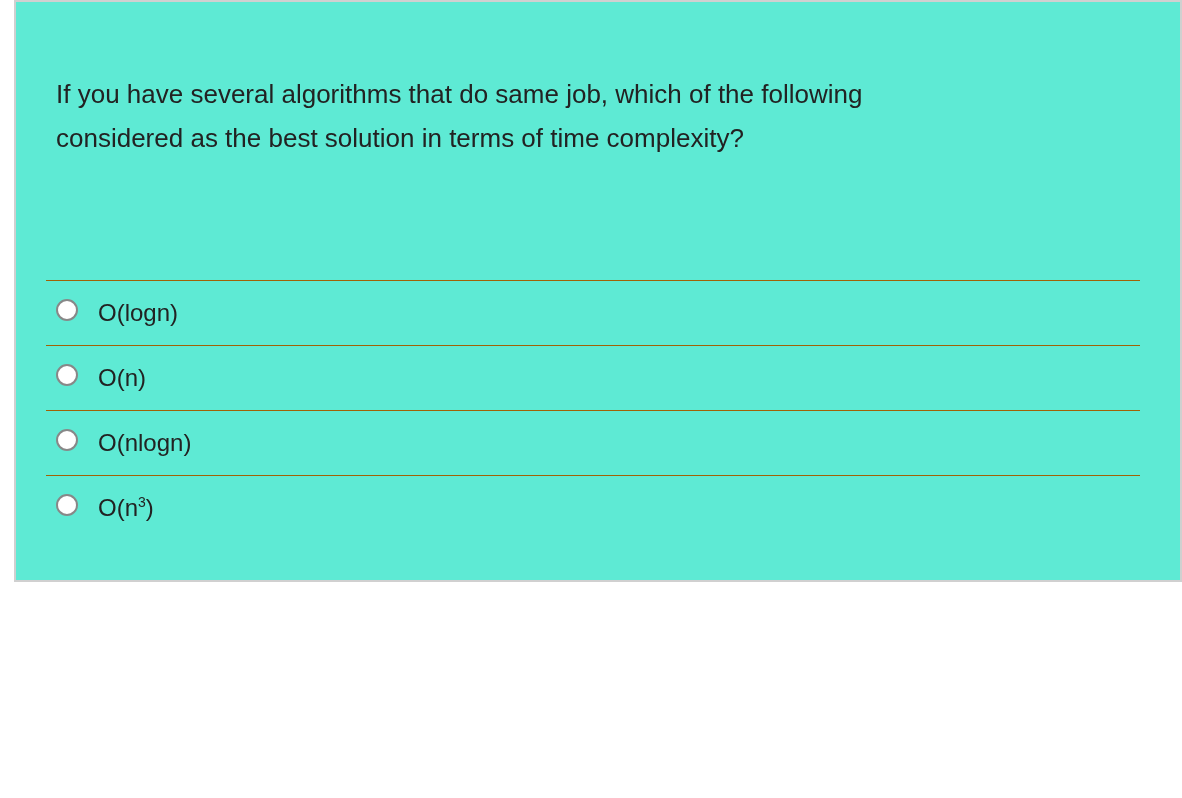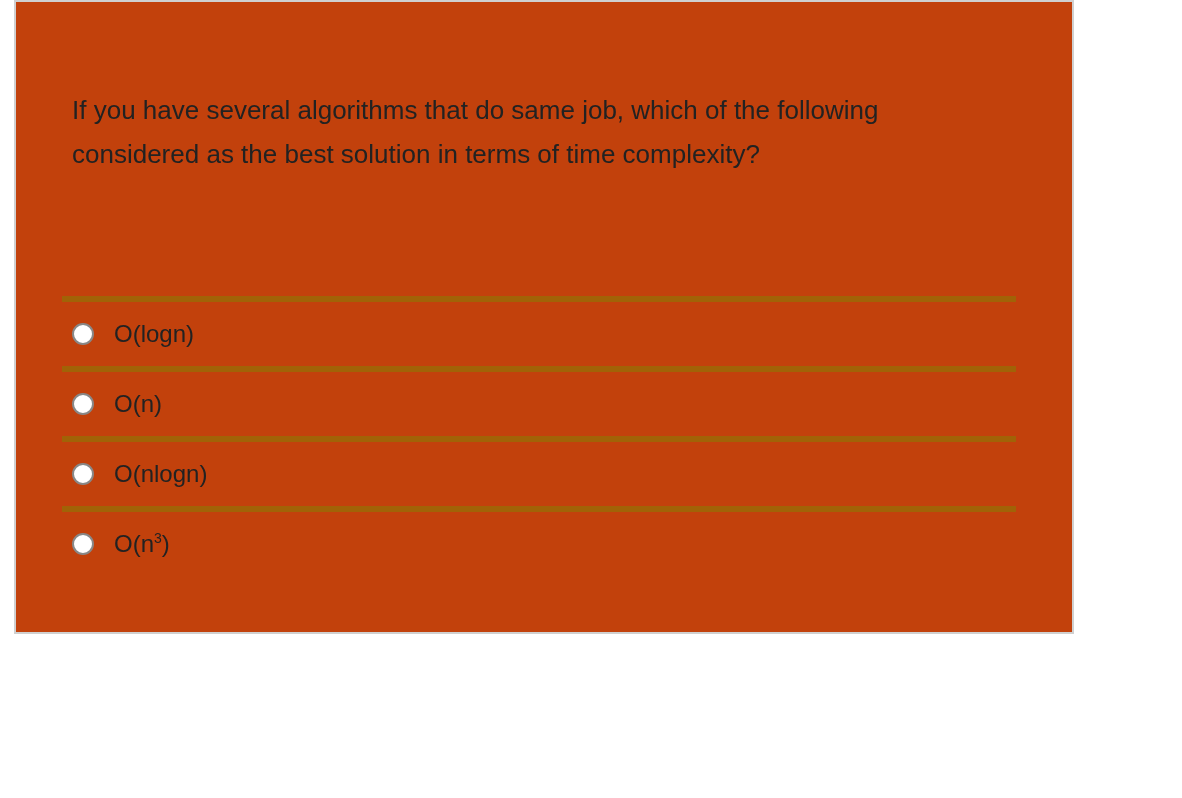--- a/index.html
+++ b/index.html
@@ -10,41 +10,41 @@
     body {
       font-family: 'Segoe UI', -apple-system, BlinkMacSystemFont, Arial, sans-serif;
       background: #ffffff;
       width: 1182px;
       height: 798px;
       padding: 0;
     }
     .question-card {
       border: 2px solid #d0d0d0;
       margin: 0;
-      padding: 16px;
-      width: 1060px;
+      padding: 0;
+      width: 1168px;
       margin-left: 14px;
-      background: #c2410c;
+      background: #5eead4;
     }
     .question-text {
       font-size: 26px;
       color: #222222;
       line-height: 1.7;
       padding: 70px 40px 30px 40px;
       max-width: 900px;
     }
     .options-container {
       padding: 0 40px 40px 30px;
       margin-top: 90px;
     }
     .option-row {
       display: flex;
-      align-items: center;
+      align-items: flex-start;
       padding: 18px 0 18px 10px;
-      border-top: 6px solid #a16207;
+      border-top: 1px solid #a16207;
       cursor: pointer;
     }
     .radio-circle {
       width: 22px;
       height: 22px;
       border: 2px solid #888888;
       border-radius: 50%;
       margin-right: 20px;
       flex-shrink: 0;
       background: #ffffff;

